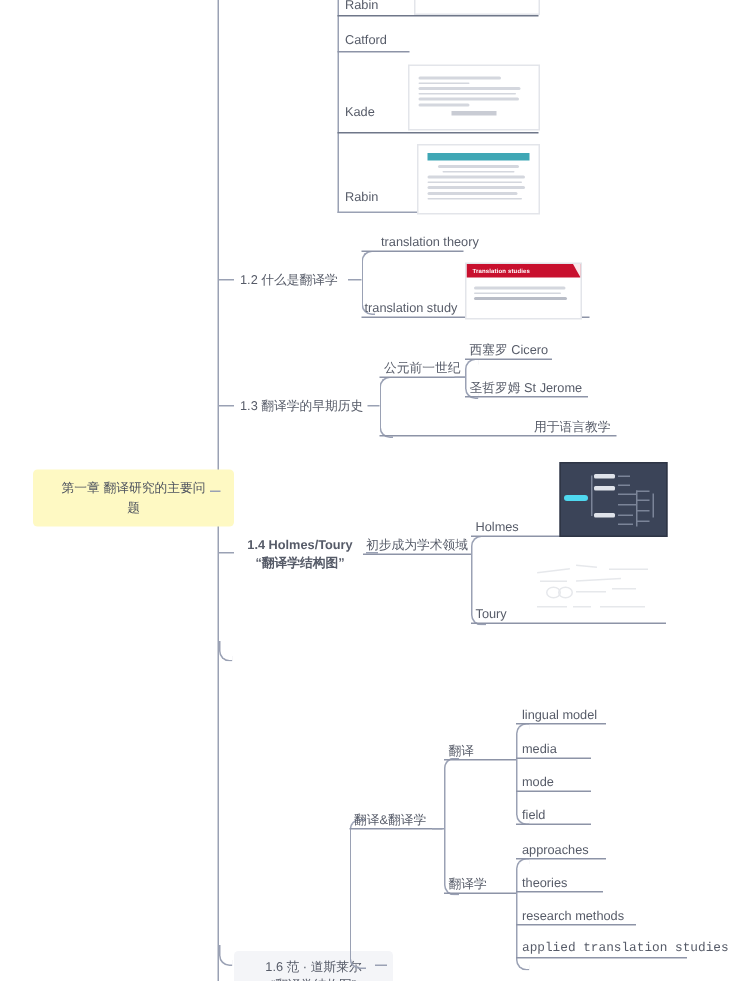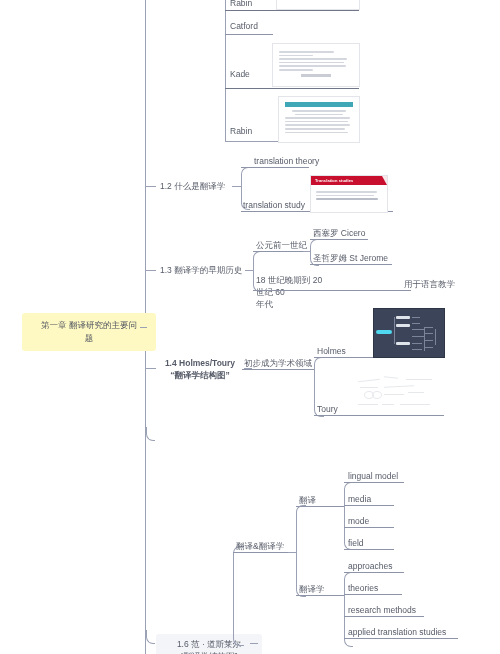--- a/index.html
+++ b/index.html
@@ -167,25 +167,23 @@
   <div class="ul" style="left:253px;top:251px;width:57px;"></div>
   <div class="ln h" style="left:303px;top:251px;width:7px;"></div>
   <div class="elbow full" style="left:310px;top:239px;width:8px;height:25px;"></div>
 
   <div class="node" style="left:313px;top:227px;">西塞罗 Cicero</div>
   <div class="ul" style="left:310px;top:239px;width:58px;"></div>
 
   <div class="node" style="left:313px;top:252px;">圣哲罗姆 St Jerome</div>
   <div class="ul" style="left:310px;top:264px;width:82px;"></div>
 
-  <div class="node" style="left:256px;top:274px;width:68px;">18 世纪晚期到 20 世纪 60
-年代</div>
   <div class="ul" style="left:253px;top:290px;width:158px;"></div>
 
-  <div class="node" style="left:356px;top:278px;margin-left:48px;">用于语言教学</div>
+  <div class="node" style="left:356px;top:278px;">用于语言教学</div>
 
   <div class="ln h" style="left:146px;top:368px;width:10px;"></div>
   <div class="node center" style="left:158px;top:357px;width:84px;font-weight:bold;">1.4 Holmes/Toury
 “翻译学结构图”</div>
   <div class="ln h" style="left:244px;top:368px;width:8px;"></div>
 
   <div class="node" style="left:244px;top:357px;">初步成为学术领域</div>
   <div class="ul" style="left:242px;top:369px;width:72px;"></div>
 
   <div class="elbow full" style="left:314px;top:357px;width:9px;height:58px;"></div>
@@ -266,16 +264,16 @@
 
   <div class="node" style="left:348px;top:560px;">approaches</div>
   <div class="ul" style="left:344px;top:572px;width:60px;"></div>
 
   <div class="node" style="left:348px;top:582px;">theories</div>
   <div class="ul" style="left:344px;top:594px;width:58px;"></div>
 
   <div class="node" style="left:348px;top:604px;">research methods</div>
   <div class="ul" style="left:344px;top:616px;width:80px;"></div>
 
-  <div class="node" style="left:348px;top:626px;">applied translation studies</div>
+  <div class="node" style="left:348px;top:626px;font-family:Liberation Mono, monospace;">applied translation studies</div>
   <div class="ul" style="left:344px;top:638px;width:114px;"></div>
 
 </div>
 
 </body></html>

